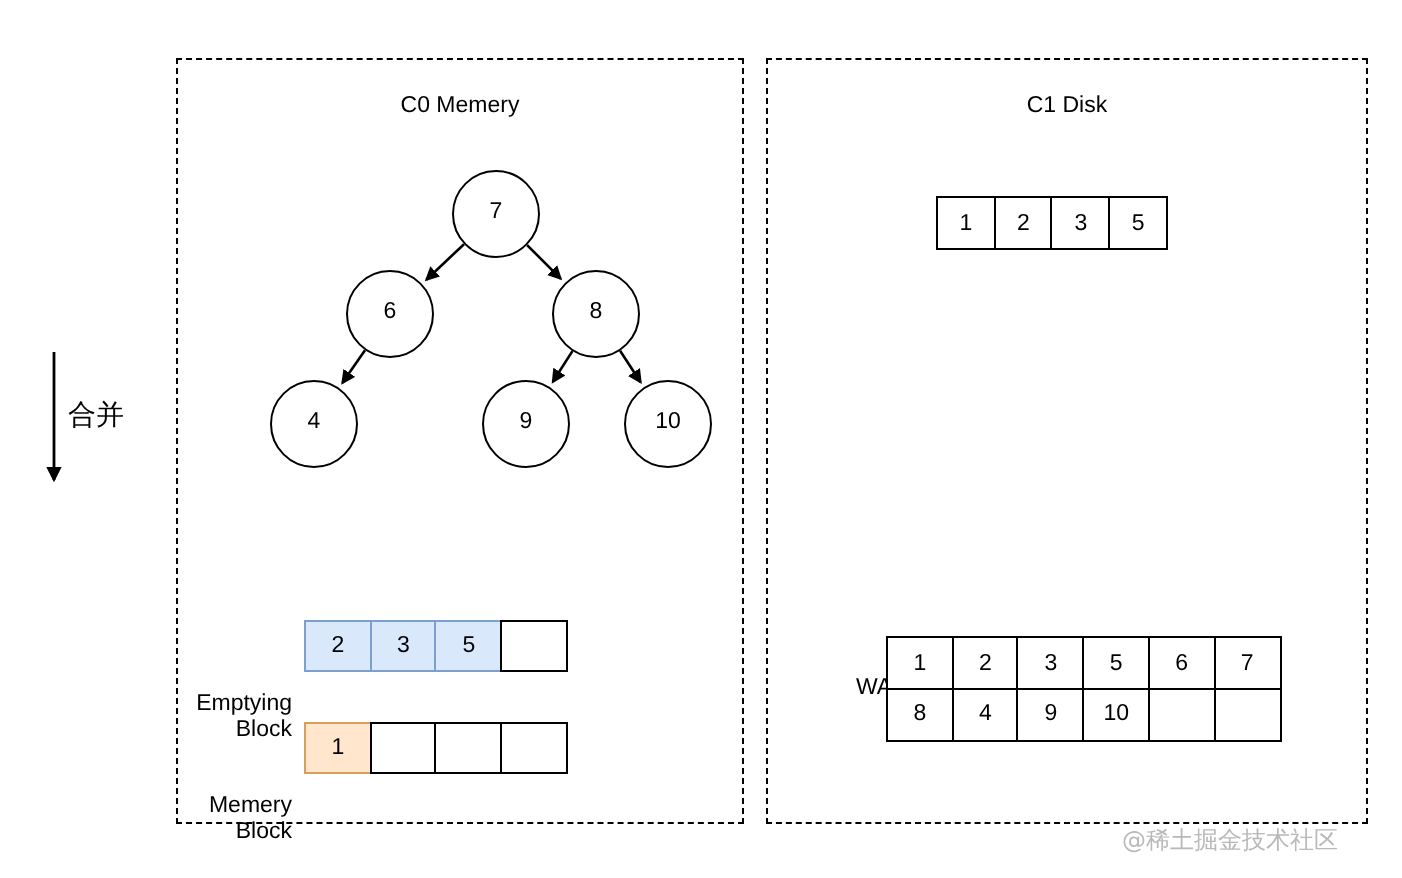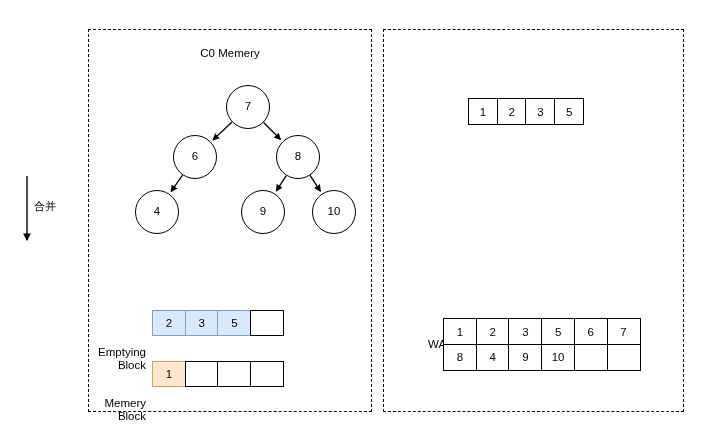--- a/index.html
+++ b/index.html
@@ -24,21 +24,21 @@
   .cell.blue{background:#dae8fc;border-color:#7c9fcf;}
   .cell.orange{background:#ffe6cc;border-color:#d6a05a;}
 
   .blk-label{position:absolute;font-size:11.5px;line-height:13px;text-align:right;white-space:nowrap;margin-top:36px;}
 
   .wal-label{position:absolute;font-size:11.5px;white-space:nowrap;}
   .wal-grid{position:absolute;}
   .wal-rowline{display:flex;margin-top:-1.3px;}
   .wal-rowline:first-child{margin-top:0;}
 
-  .merge-label{position:absolute;font-size:11px;white-space:nowrap;color:#000;text-align:center;}
+  .merge-label{position:absolute;font-size:14px;white-space:nowrap;color:#000;text-align:center;}
 
   .watermark{position:absolute;font-size:12px;color:#b9b9b9;white-space:nowrap;
              font-family:"DejaVu Sans",sans-serif;}
 </style>
 </head>
 <body>
 
 <div class="canvas">
 
   <div class="panel" style="left:88px;top:29px;width:284px;height:383px;"></div>
@@ -84,20 +84,21 @@
     <div>Block</div>
   </div>
   <div class="cellrow" id="filling-row" style="left:152px;top:361px;">
       <div class="cell orange" style="width: 34px; height: 26px;">1</div>
       <div class="cell" style="width: 34px; height: 26px;"></div>
       <div class="cell" style="width: 34px; height: 26px;"></div>
       <div class="cell" style="width: 34px; height: 26px;"></div>
     </div>
 
   <div class="panel" style="left:383px;top:29px;width:301px;height:383px;"></div>
+  <div class="panel-title" style="left:383px;top:47px;width:301px;">C1 Disk</div>
 
   <div class="cellrow" id="disk-row" style="left:468px;top:98px;">
       <div class="cell" style="width: 30px; height: 27px;">1</div>
       <div class="cell" style="width: 30px; height: 27px;">2</div>
       <div class="cell" style="width: 30px; height: 27px;">3</div>
       <div class="cell" style="width: 30px; height: 27px;">5</div>
     </div>
 
   <div class="wal-label" style="left:392px;top:338px;margin-left:36px;">WAL</div>
   <div class="wal-grid" id="wal-grid" style="left:443px;top:318px;">
@@ -117,14 +118,15 @@
         <div class="cell" style="width: 34px; height: 27px;"></div>
         <div class="cell" style="width: 34px; height: 27px;"></div>
       </div>
     </div>
 
   <svg class="edges">
     <line x1="27" y1="176" x2="27" y2="240" stroke="#000" stroke-width="1.4" marker-end="url(#arrow)"></line>
   </svg>
   <div class="merge-label" style="left:34px;top:199px;">合并</div>
 
+  <div class="watermark" style="left:561px;top:412px;">@稀土掘金技术社区</div>
 
 </div>
 
 </body></html>

